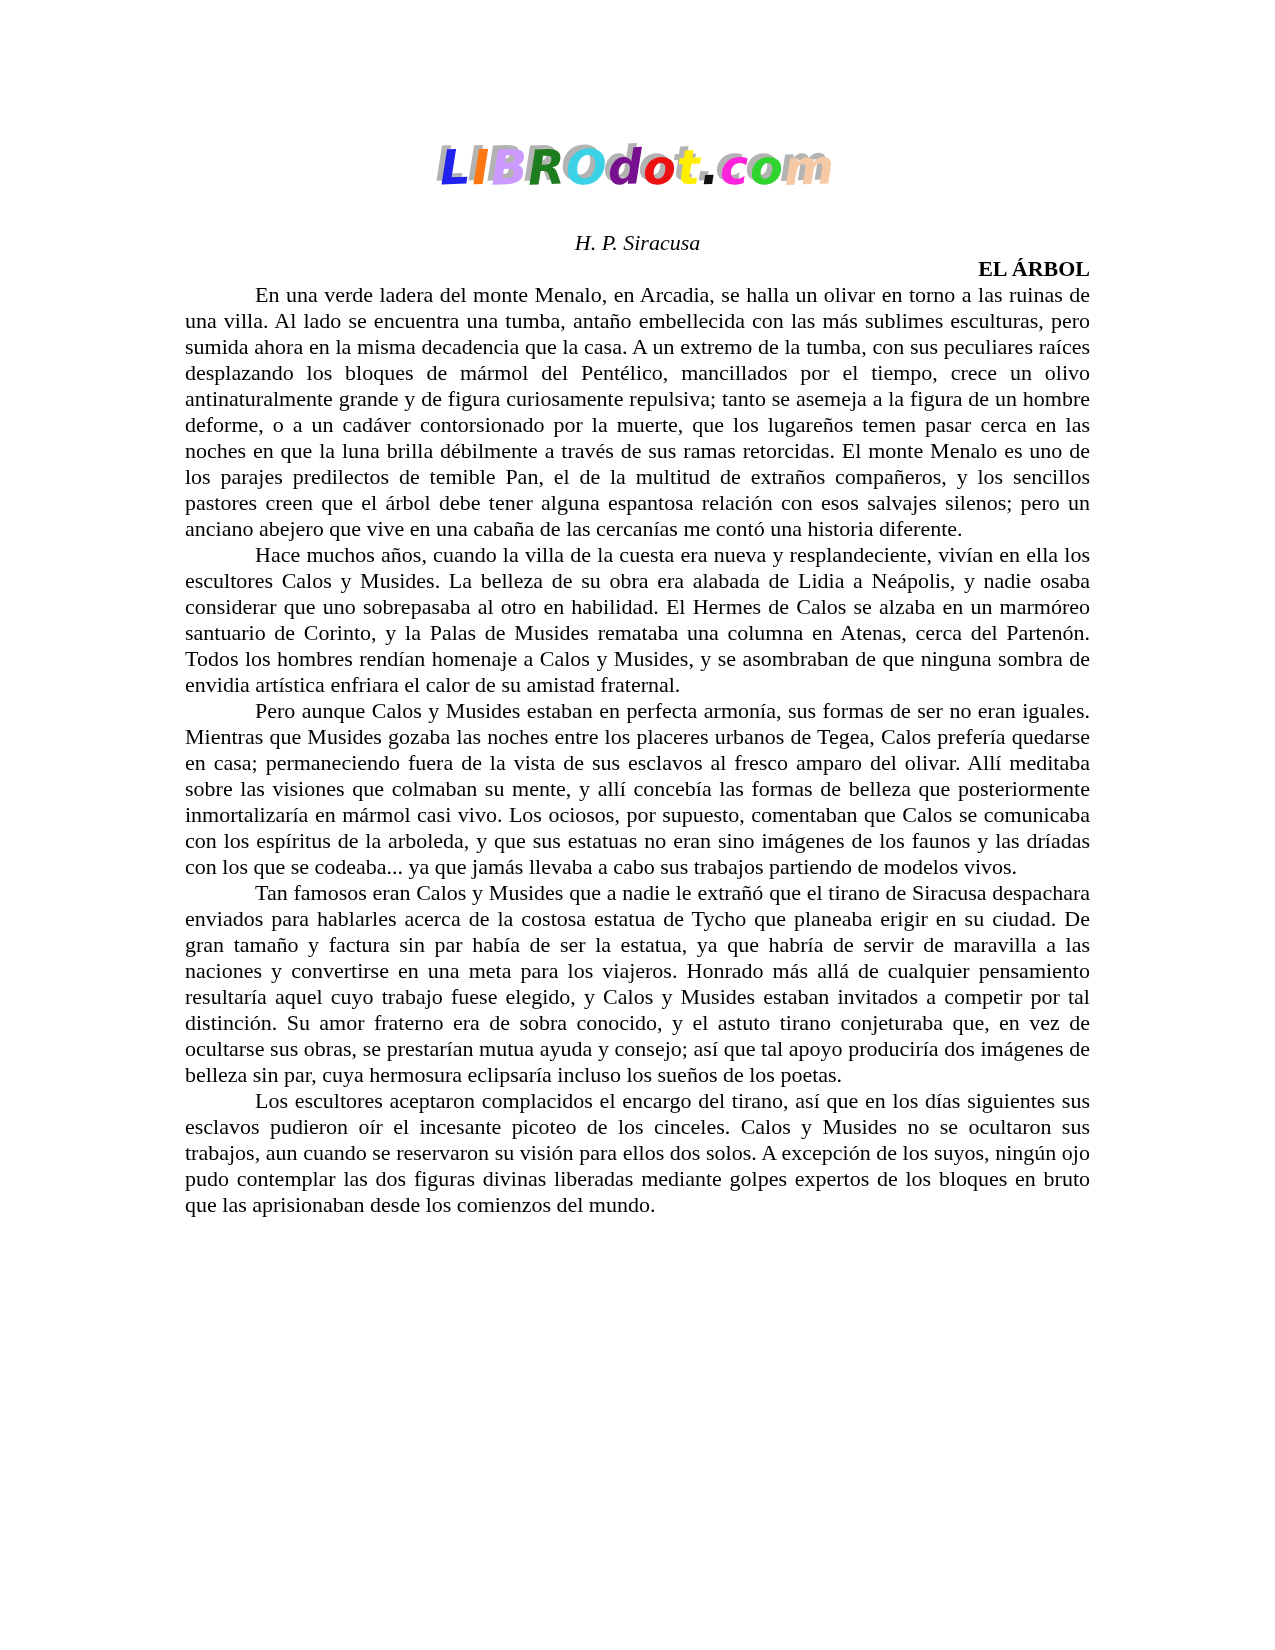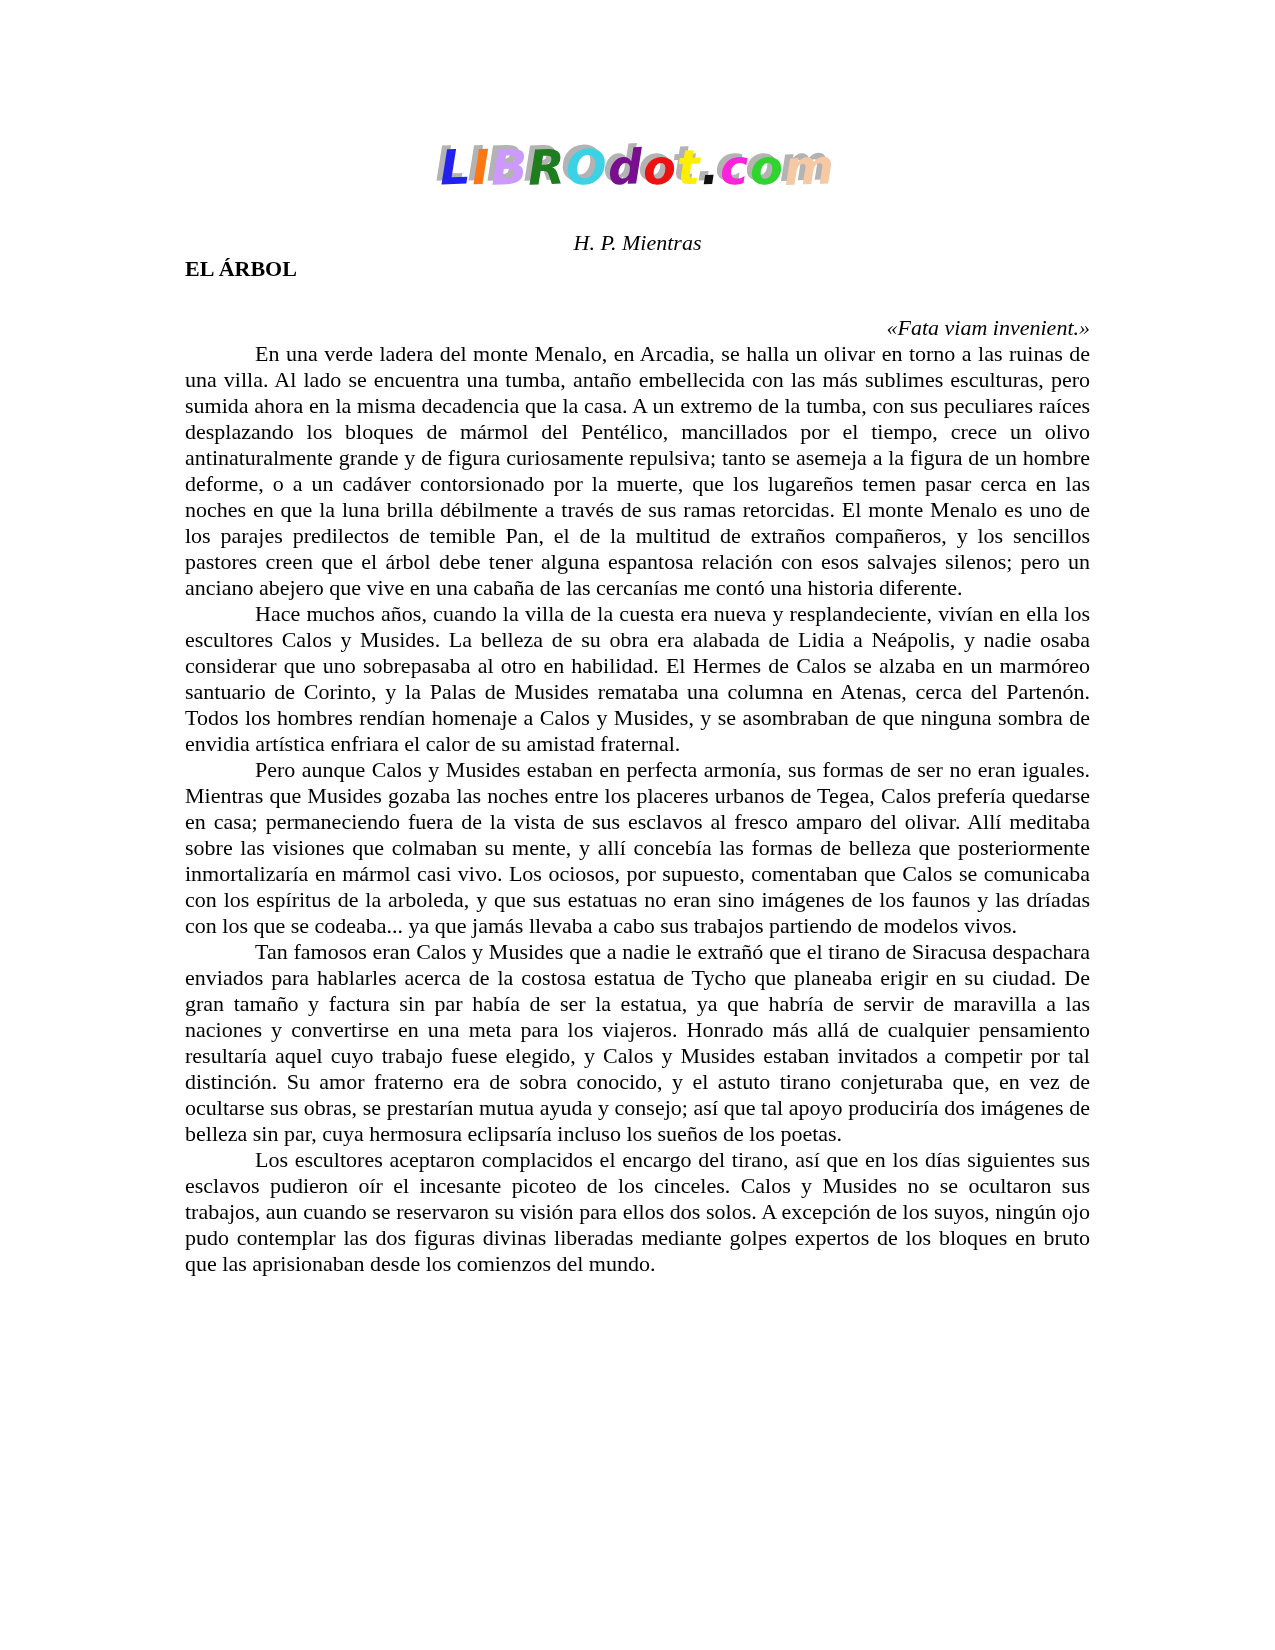--- a/index.html
+++ b/index.html
@@ -38,21 +38,21 @@
   }
   .author {
     margin-top: 26px;
     text-align: center;
     font-style: italic;
     font-size: 22px;
     line-height: 26px;
   }
   .title {
     margin: 0;
-    text-align: left;
+    text-align: right;
     font-weight: bold;
     font-size: 22px;
     line-height: 26px;
   }
   .epigraph {
     margin-top: 33px;
     text-align: right;
     font-style: italic;
     font-size: 22px;
     line-height: 26px;
@@ -67,25 +67,24 @@
     line-height: 26px;
   }
 </style>
 </head>
 <body>
 
 <div class="page">
 
   <div class="logo"><span class="logo-letter" style="color: rgb(34, 34, 238); text-shadow: rgb(179, 179, 179) -5px -4px 0px;">L</span><span class="logo-letter" style="color: rgb(255, 119, 17); text-shadow: rgb(179, 179, 179) -5px -4px 0px;">I</span><span class="logo-letter" style="color: rgb(204, 153, 255); text-shadow: rgb(179, 179, 179) -5px -4px 0px;">B</span><span class="logo-letter" style="color: rgb(30, 125, 30); text-shadow: rgb(179, 179, 179) -5px -4px 0px;">R</span><span class="logo-letter" style="color: rgb(60, 210, 230); text-shadow: rgb(179, 179, 179) -5px -4px 0px;">O</span><span class="logo-letter" style="color: rgb(119, 15, 143); text-shadow: rgb(179, 179, 179) -5px -4px 0px;">d</span><span class="logo-letter" style="color: rgb(238, 17, 17); text-shadow: rgb(179, 179, 179) -5px -4px 0px;">o</span><span class="logo-letter" style="color: rgb(255, 238, 0); text-shadow: rgb(179, 179, 179) -5px -4px 0px;">t</span><span class="logo-letter" style="color: rgb(17, 17, 17); text-shadow: rgb(179, 179, 179) -5px -4px 0px;">.</span><span class="logo-letter" style="color: rgb(255, 34, 221); text-shadow: rgb(179, 179, 179) -5px -4px 0px;">c</span><span class="logo-letter" style="color: rgb(47, 212, 47); text-shadow: rgb(179, 179, 179) -5px -4px 0px;">o</span><span class="logo-letter" style="color: rgb(245, 201, 164); text-shadow: rgb(179, 179, 179) -5px -4px 0px;">m</span></div>
 
-  <div class="author">H. P. Mientras</div>
+  <div class="author">H. P. Siracusa</div>
 
   <h1 class="title">EL ÁRBOL</h1>
 
-  <div class="epigraph">«Fata viam invenient.»</div>
 
   <div class="body-text">
       <p>En una verde ladera del monte Menalo, en Arcadia, se halla un olivar en torno a las ruinas de una villa. Al lado se encuentra una tumba, antaño embellecida con las más sublimes esculturas, pero sumida ahora en la misma decadencia que la casa. A un extremo de la tumba, con sus peculiares raíces desplazando los bloques de mármol del Pentélico, mancillados por el tiempo, crece un olivo antinaturalmente grande y de figura curiosamente repulsiva; tanto se asemeja a la figura de un hombre deforme, o a un cadáver contorsionado por la muerte, que los lugareños temen pasar cerca en las noches en que la luna brilla débilmente a través de sus ramas retorcidas. El monte Menalo es uno de los parajes predilectos de temible Pan, el de la multitud de extraños compañeros, y los sencillos pastores creen que el árbol debe tener alguna espantosa relación con esos salvajes silenos; pero un anciano abejero que vive en una cabaña de las cercanías me contó una historia diferente.</p>
       <p>Hace muchos años, cuando la villa de la cuesta era nueva y resplandeciente, vivían en ella los escultores Calos y Musides. La belleza de su obra era alabada de Lidia a Neápolis, y nadie osaba considerar que uno sobrepasaba al otro en habilidad. El Hermes de Calos se alzaba en un marmóreo santuario de Corinto, y la Palas de Musides remataba una columna en Atenas, cerca del Partenón. Todos los hombres rendían homenaje a Calos y Musides, y se asombraban de que ninguna sombra de envidia artística enfriara el calor de su amistad fraternal.</p>
       <p>Pero aunque Calos y Musides estaban en perfecta armonía, sus formas de ser no eran iguales. Mientras que Musides gozaba las noches entre los placeres urbanos de Tegea, Calos prefería quedarse en casa; permaneciendo fuera de la vista de sus esclavos al fresco amparo del olivar. Allí meditaba sobre las visiones que colmaban su mente, y allí concebía las formas de belleza que posteriormente inmortalizaría en mármol casi vivo. Los ociosos, por supuesto, comentaban que Calos se comunicaba con los espíritus de la arboleda, y que sus estatuas no eran sino imágenes de los faunos y las dríadas con los que se codeaba... ya que jamás llevaba a cabo sus trabajos partiendo de modelos vivos.</p>
       <p>Tan famosos eran Calos y Musides que a nadie le extrañó que el tirano de Siracusa despachara enviados para hablarles acerca de la costosa estatua de Tycho que planeaba erigir en su ciudad. De gran tamaño y factura sin par había de ser la estatua, ya que habría de servir de maravilla a las naciones y convertirse en una meta para los viajeros. Honrado más allá de cualquier pensamiento resultaría aquel cuyo trabajo fuese elegido, y Calos y Musides estaban invitados a competir por tal distinción. Su amor fraterno era de sobra conocido, y el astuto tirano conjeturaba que, en vez de ocultarse sus obras, se prestarían mutua ayuda y consejo; así que tal apoyo produciría dos imágenes de belleza sin par, cuya hermosura eclipsaría incluso los sueños de los poetas.</p>
       <p>Los escultores aceptaron complacidos el encargo del tirano, así que en los días siguientes sus esclavos pudieron oír el incesante picoteo de los cinceles. Calos y Musides no se ocultaron sus trabajos, aun cuando se reservaron su visión para ellos dos solos. A excepción de los suyos, ningún ojo pudo contemplar las dos figuras divinas liberadas mediante golpes expertos de los bloques en bruto que las aprisionaban desde los comienzos del mundo.</p>
     </div>
 
 </div>

